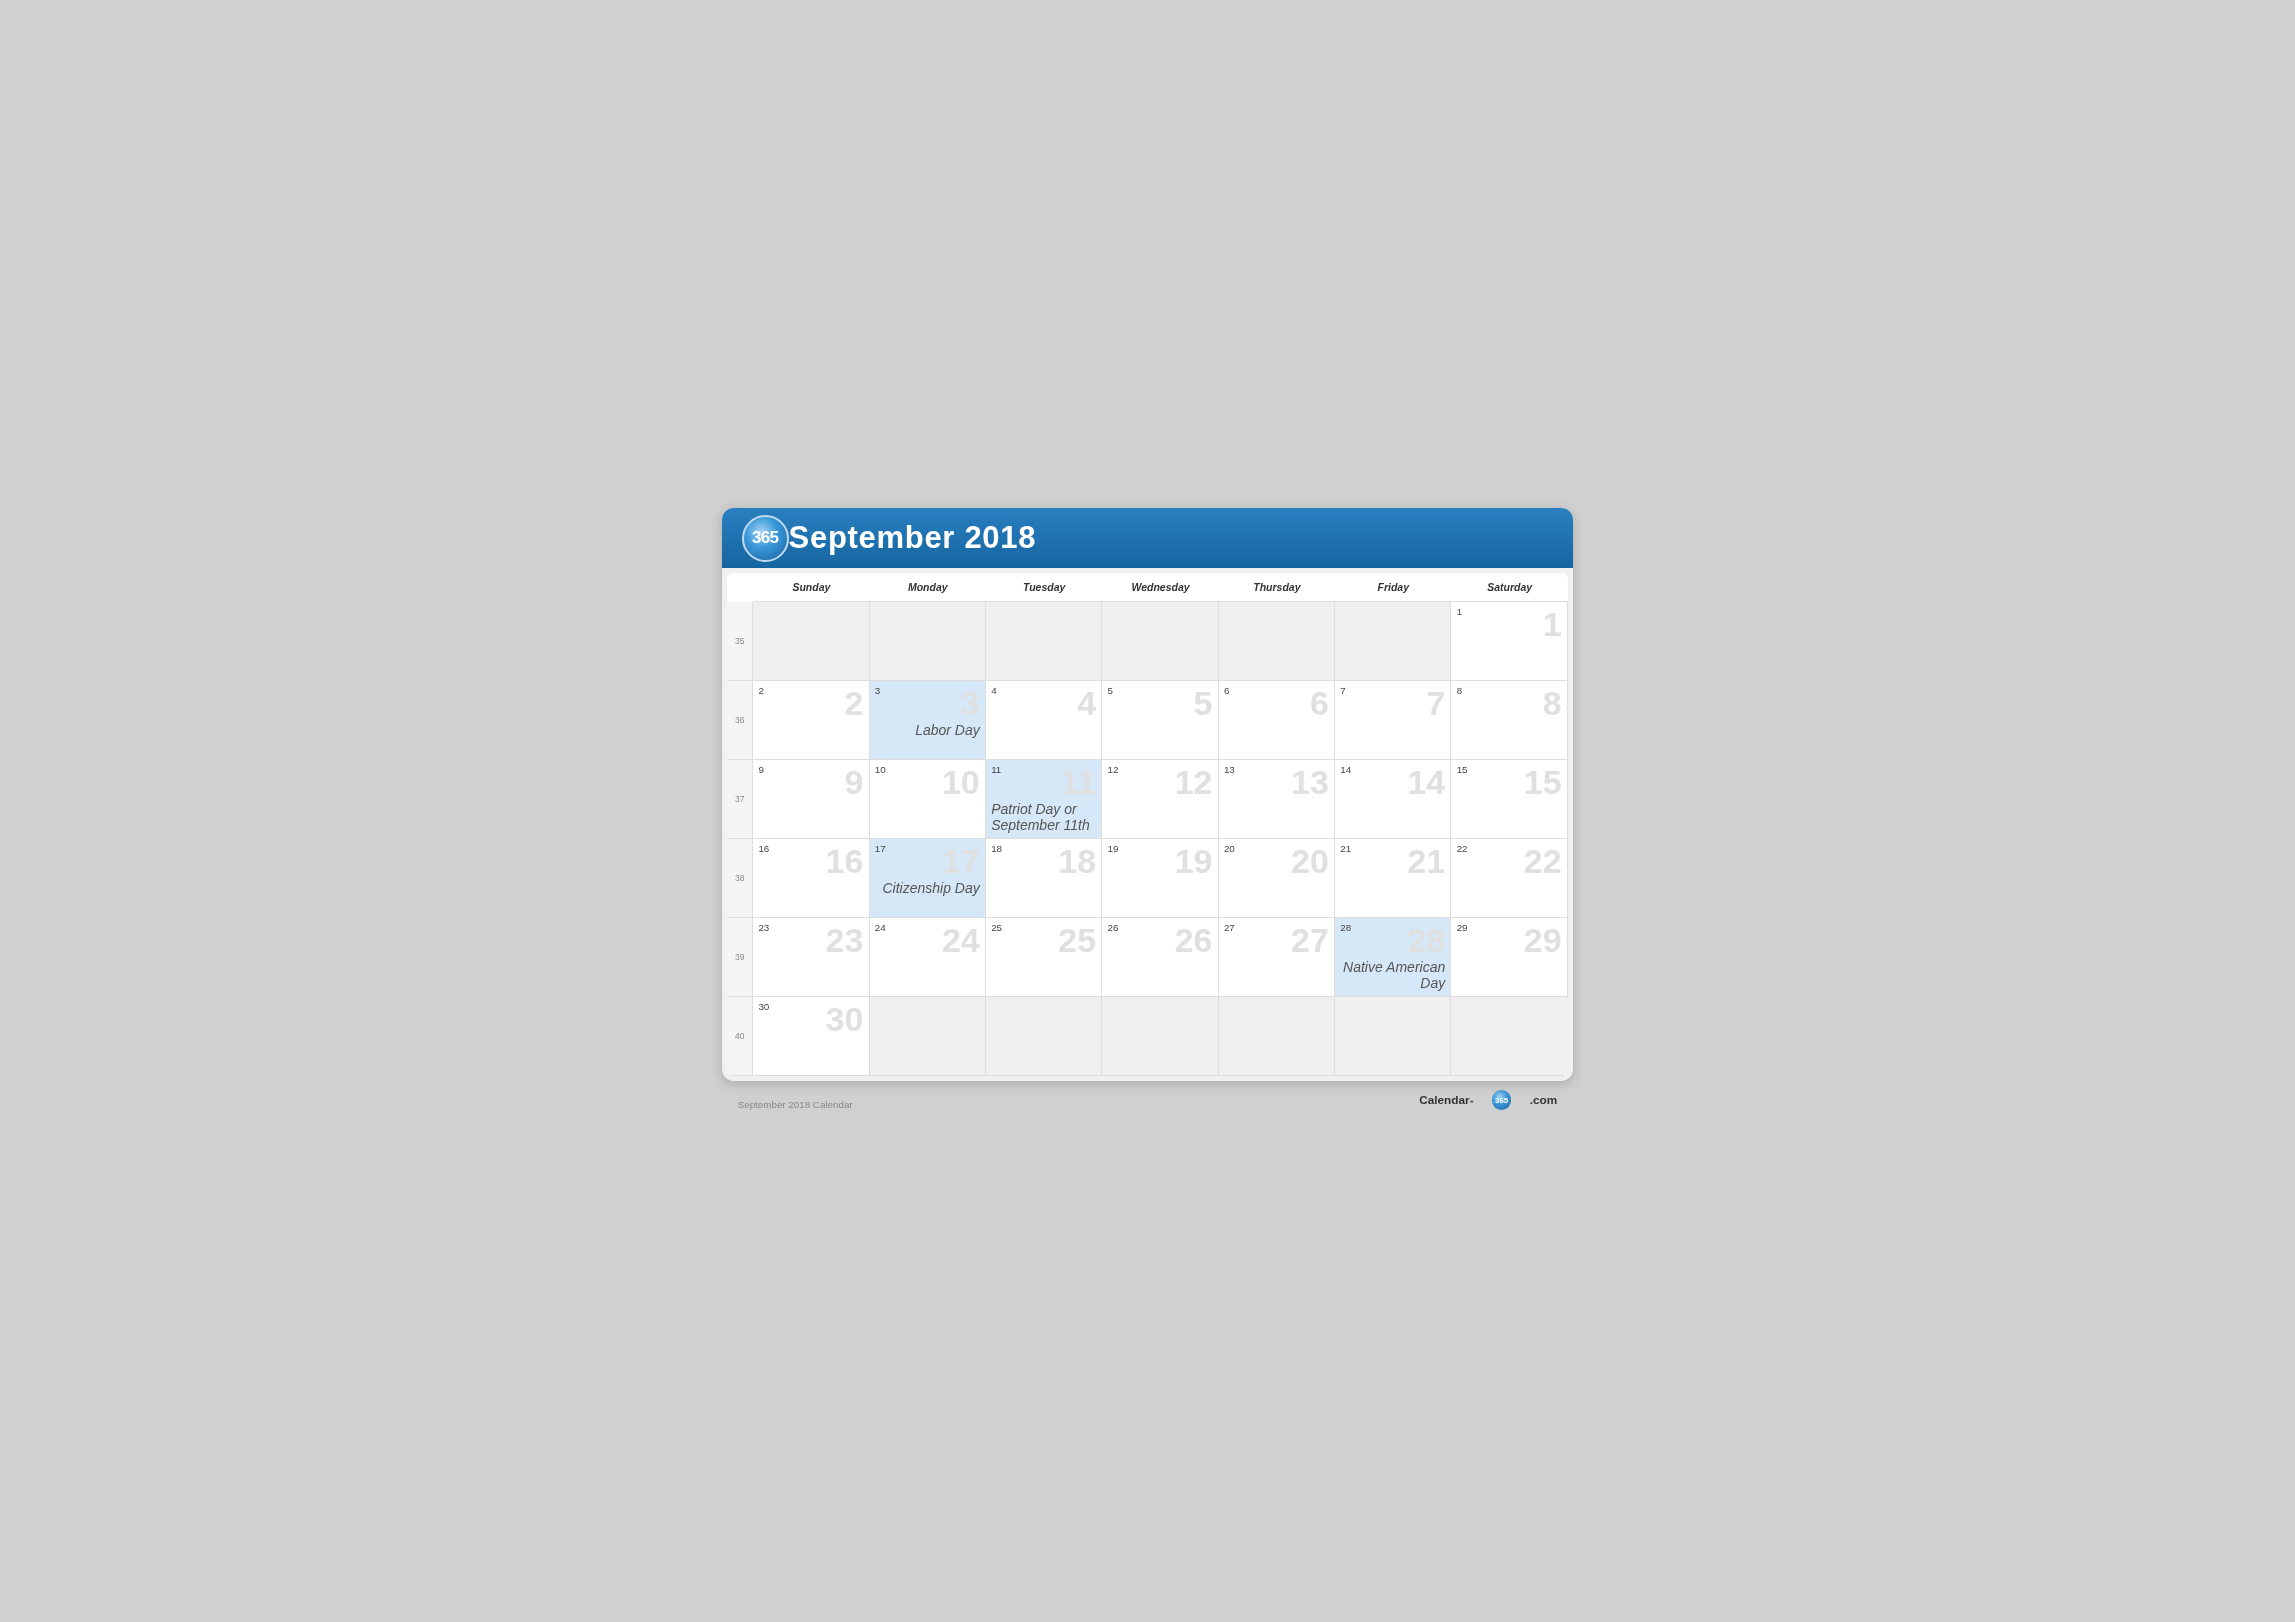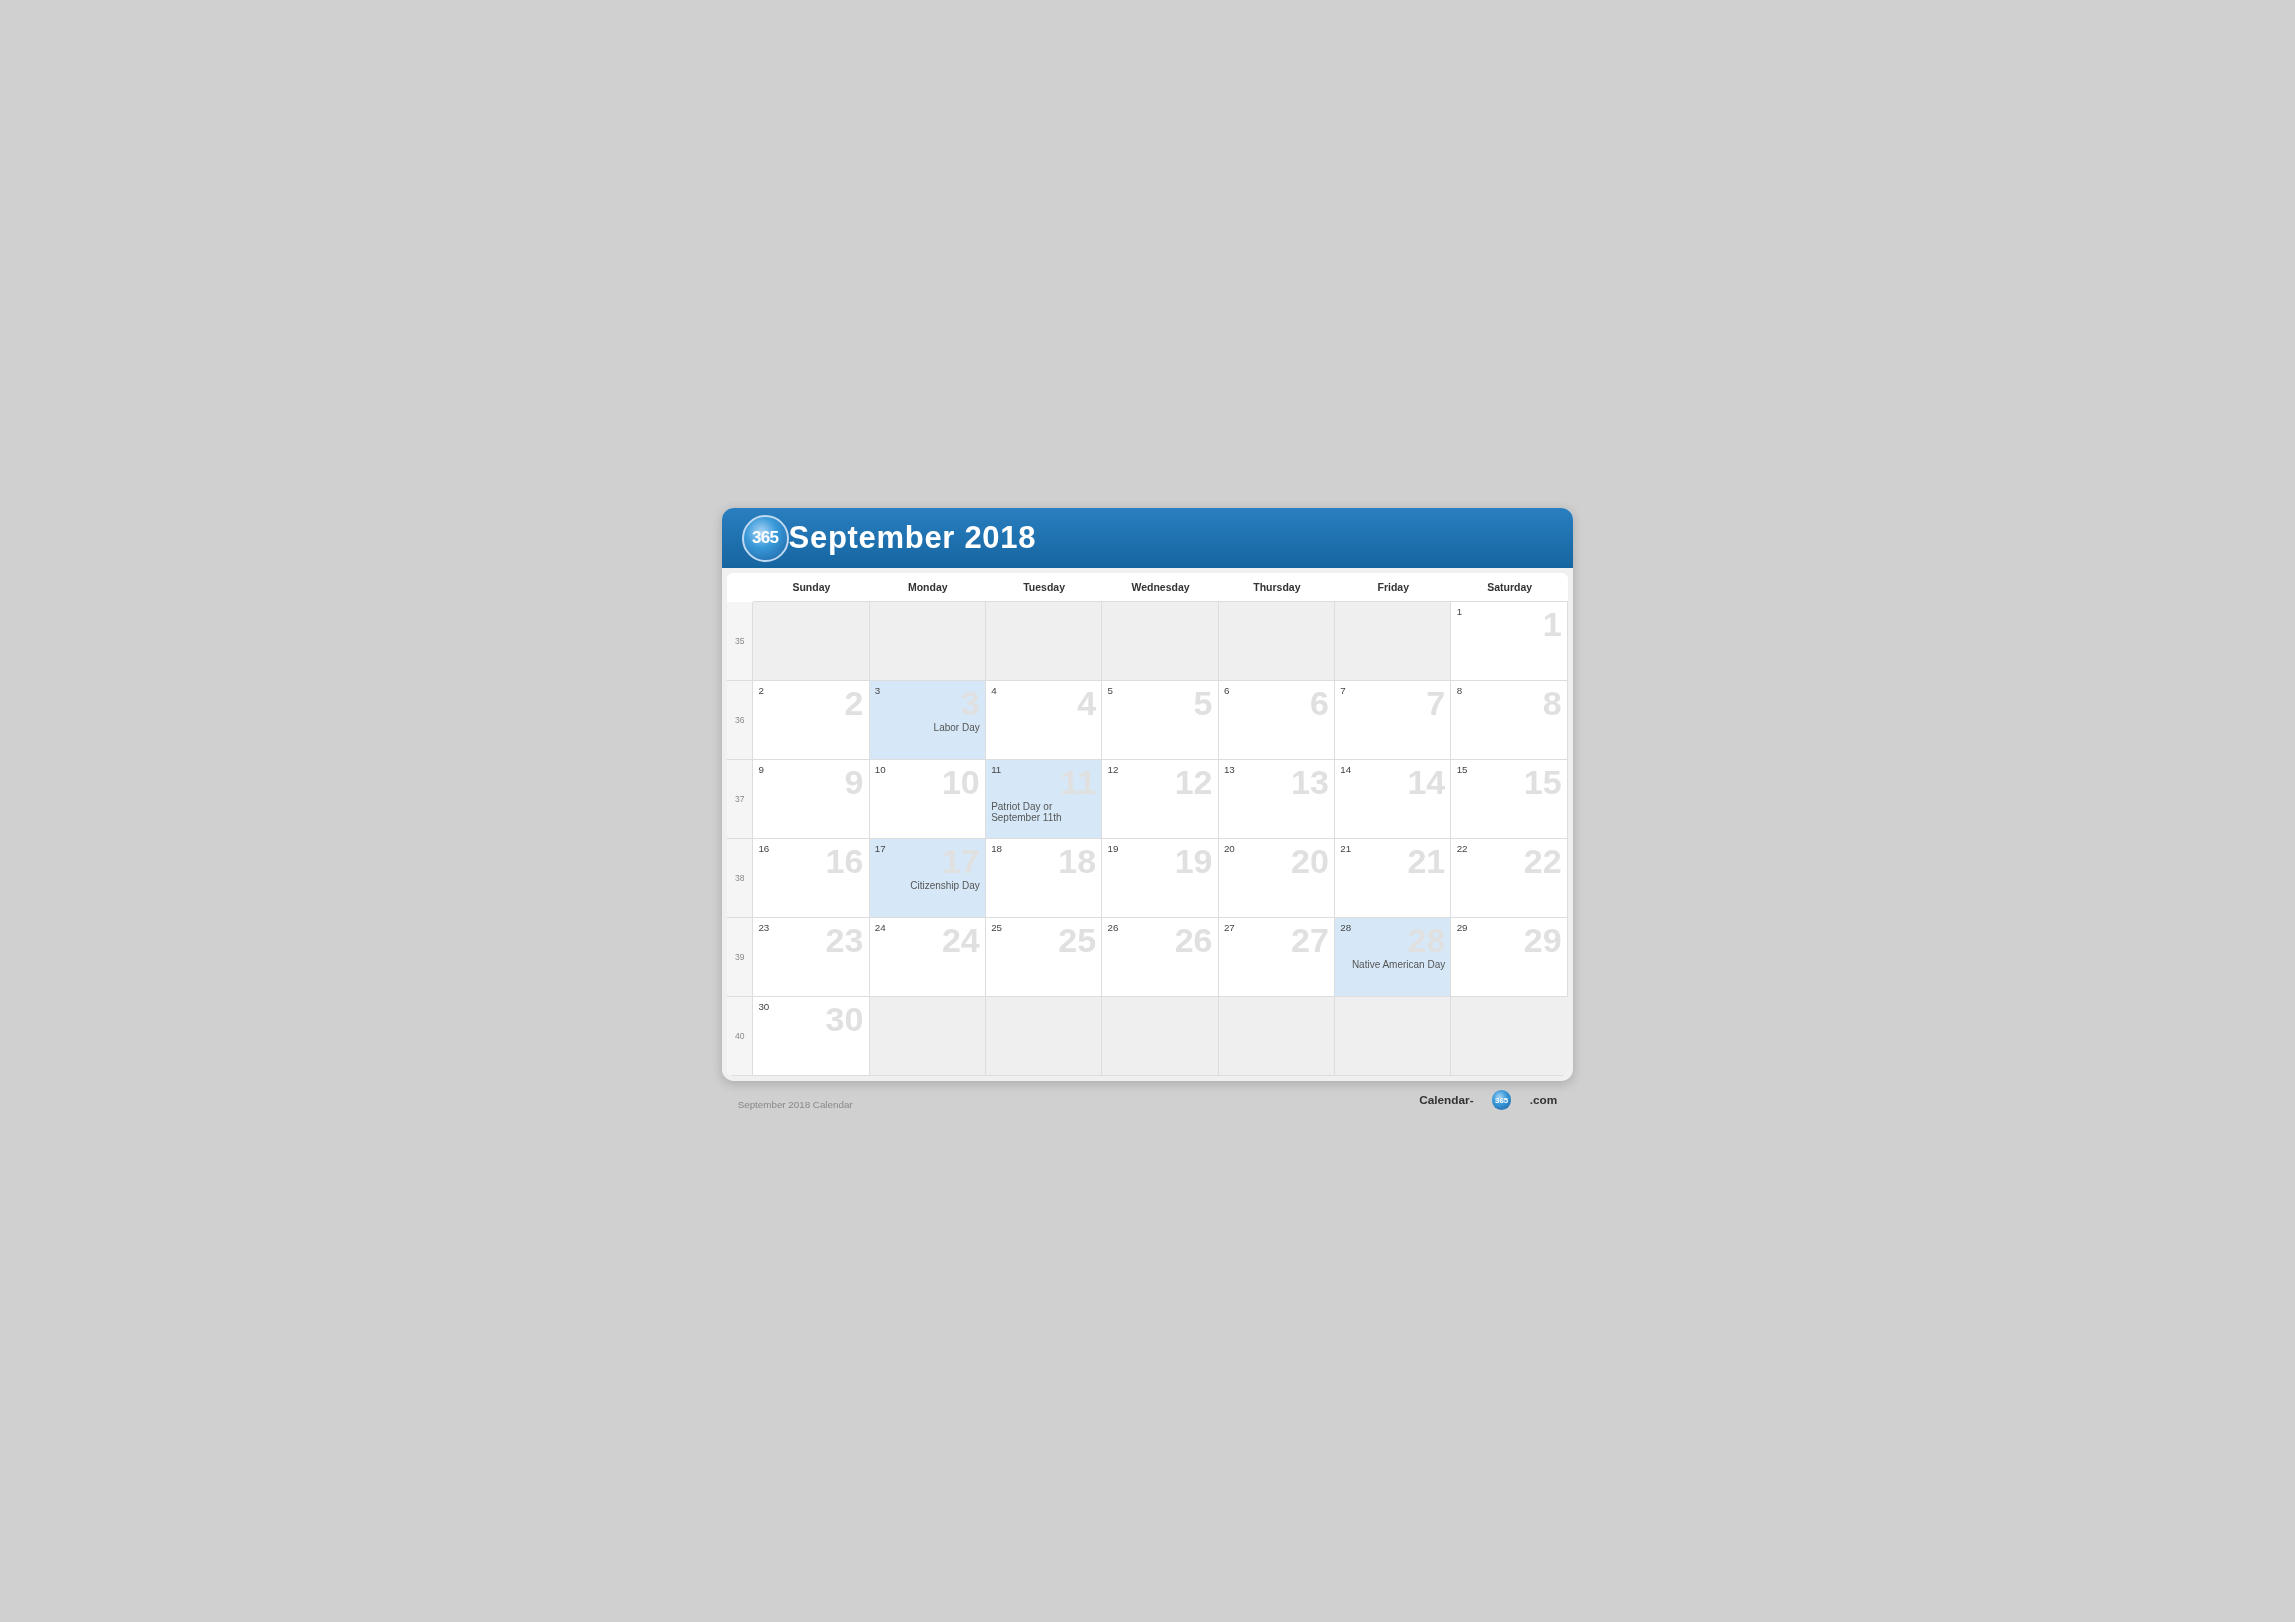--- a/index.html
+++ b/index.html
@@ -68,20 +68,21 @@
     .week-num-header {
       background: white;
     }
     .day-header {
       text-align: center;
       padding: 7.9px 2.6px;
       font-size: 10.5px;
       font-weight: bold;
       color: #333;
       border-bottom: 0.7px solid #ddd;
+      font-style: italic;
     }
     .calendar-grid {
       display: grid;
       grid-template-columns: 26px repeat(7, 1fr);
     }
     .week-num {
       display: flex;
       align-items: center;
       justify-content: center;
       font-size: 8.5px;
@@ -110,22 +111,23 @@
       border-right: none;
     }
     .date-num {
       font-size: 9.8px;
       color: #444;
       font-weight: normal;
       display: block;
       margin-bottom: 2.6px;
     }
     .holiday-label {
-      font-size: 10px;
+      font-size: 14px;
       color: #555;
+      font-style: italic;
       display: block;
       margin-top: 26px;
       text-align: right;
     }
     .holiday-label.left {
       text-align: left;
     }
     .big-num {
       font-size: 34px;
       color: #e0e0e0;

